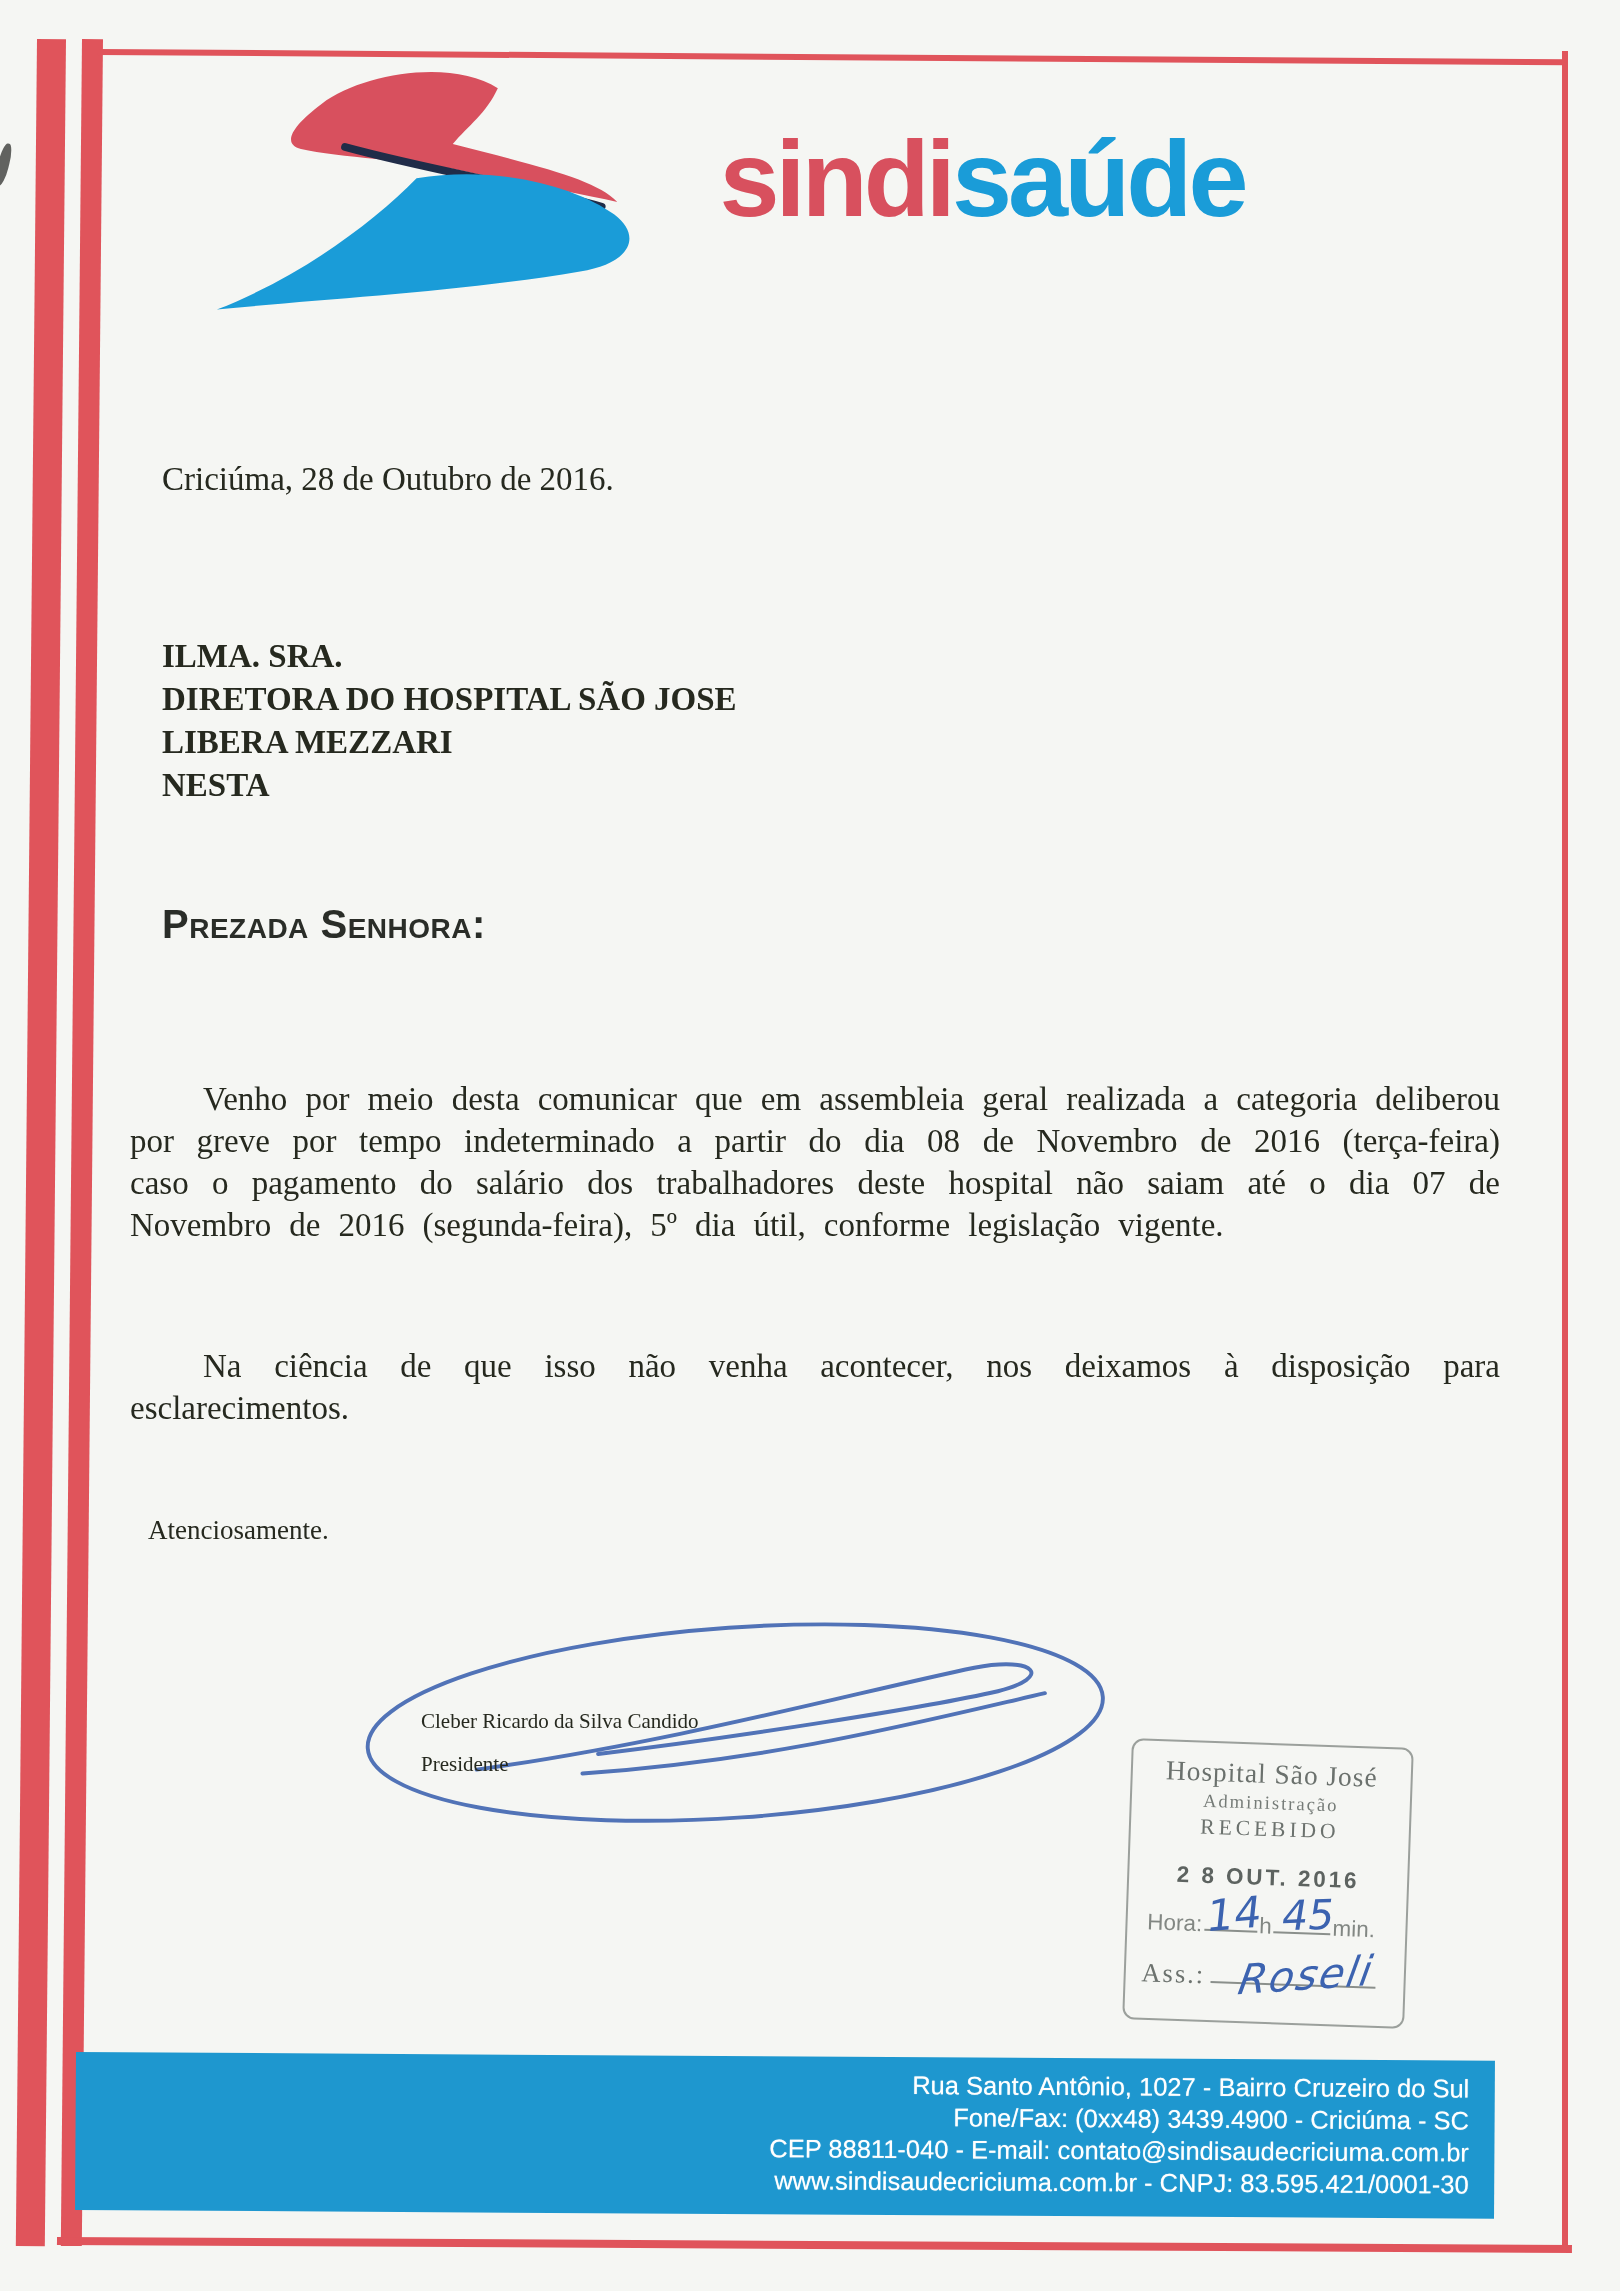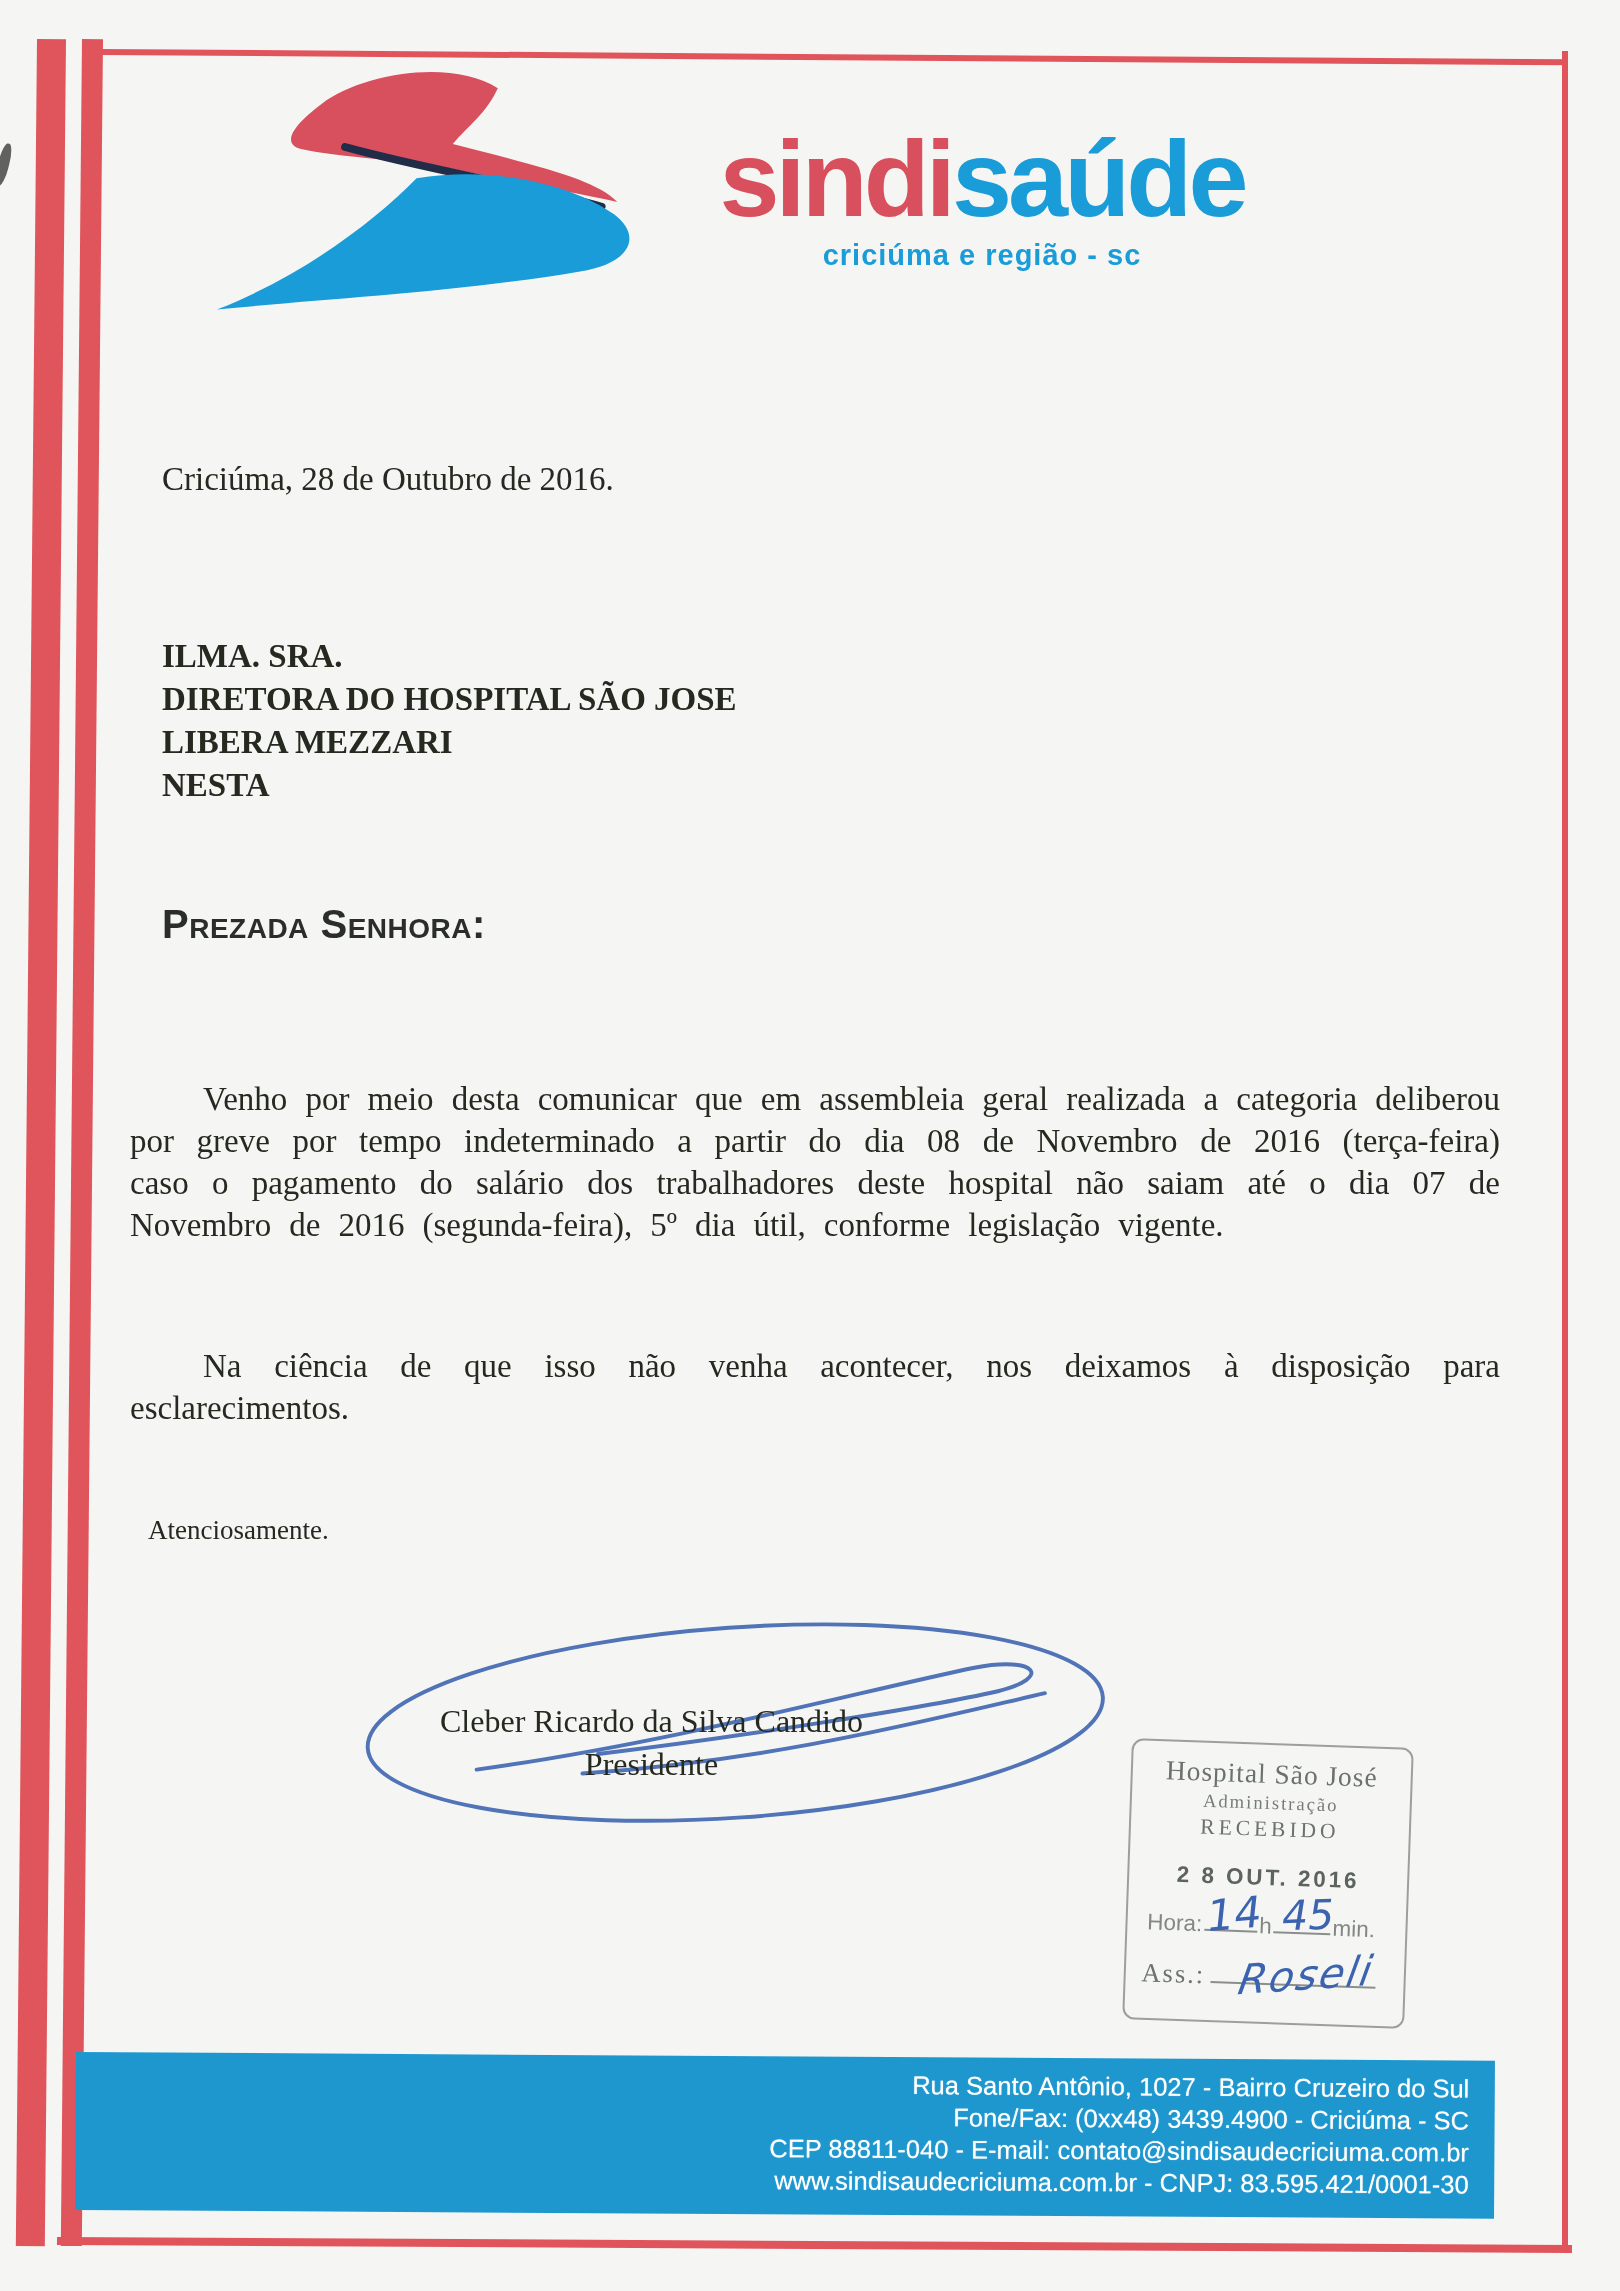--- a/index.html
+++ b/index.html
@@ -41,22 +41,22 @@
   .recipient{position:absolute;left:162px;top:635px;font-size:33px;font-weight:bold;line-height:43px;}
   .salutation{position:absolute;left:162px;top:902px;font-family:"Liberation Sans",sans-serif;
               font-weight:bold;font-size:40px;font-variant:small-caps;letter-spacing:0.5px;color:#2a2d28;}
   .body-par{position:absolute;left:130px;width:1370px;margin:0;font-size:33px;line-height:42px;
             text-align:justify;text-indent:73px;word-spacing:9.8px;}
   .p1{top:1078px;}
   .p2{top:1345px;}
   .closing{position:absolute;left:148px;top:1515px;font-size:27px;}
   
   .sig{position:absolute;left:351px;top:1605px;width:796px;height:243px;}
-  .signer{position:absolute;left:421px;top:1700px;width:461px;text-align:center;
-          font-size:32px;line-height:43px;}
+  .signer{position:absolute;left:421px;top:1700px;width:461px;
+          font-size:21px;line-height:43px;}
   
   .stamp{position:absolute;left:1127px;top:1743px;width:282px;height:281px;box-sizing:border-box;
          border:2.9px solid rgba(100,106,102,.62);border-radius:11.8px;transform:rotate(2deg);
          transform-origin:center;color:var(--stamp-ink);text-align:center;}
   .st-org{margin-top:13.7px;font-size:27.4px;letter-spacing:1px;color:#6b716d;}
   .st-dept{font-size:18.6px;letter-spacing:2px;margin-top:2px;color:#757b77;}
   .st-status{font-size:21.6px;letter-spacing:3.9px;margin-top:2.9px;color:#6b716d;}
   .st-date{margin-top:23.5px;font-family:"Liberation Sans",sans-serif;font-weight:bold;
            font-size:22.5px;letter-spacing:2.9px;color:#5d6360;}
   .st-hora{margin-top:17.6px;font-family:"Liberation Sans",sans-serif;font-size:22.5px;
@@ -100,21 +100,20 @@
              C 478 128, 496 116, 508 90 Z" fill="#d8505e"></path>
     <path d="M 352 150 C 440 174, 540 190, 614 211" fill="none" stroke="#202c48" stroke-width="8" stroke-linecap="round"></path>
     <path d="M 425 182
              C 505 168, 588 190, 627 219
              C 658 243, 640 270, 592 277
              C 470 298, 330 305, 221 316
              C 308 282, 382 226, 425 182 Z" fill="#1a9cd8"></path>
   </svg>
   <div class="logo-text">
     <div class="brand"><span class="brand-red">sindi</span><span class="brand-blue">saúde</span></div>
-    <div class="logo-sub">criciúma e região - sc</div>
   </div>
 
   <div class="date">Criciúma, 28 de Outubro de 2016.</div>
 
   <div class="recipient">
     <div>ILMA. SRA.</div>
     <div>DIRETORA DO HOSPITAL SÃO JOSE</div>
     <div>LIBERA MEZZARI</div>
     <div>NESTA</div>
   </div>

